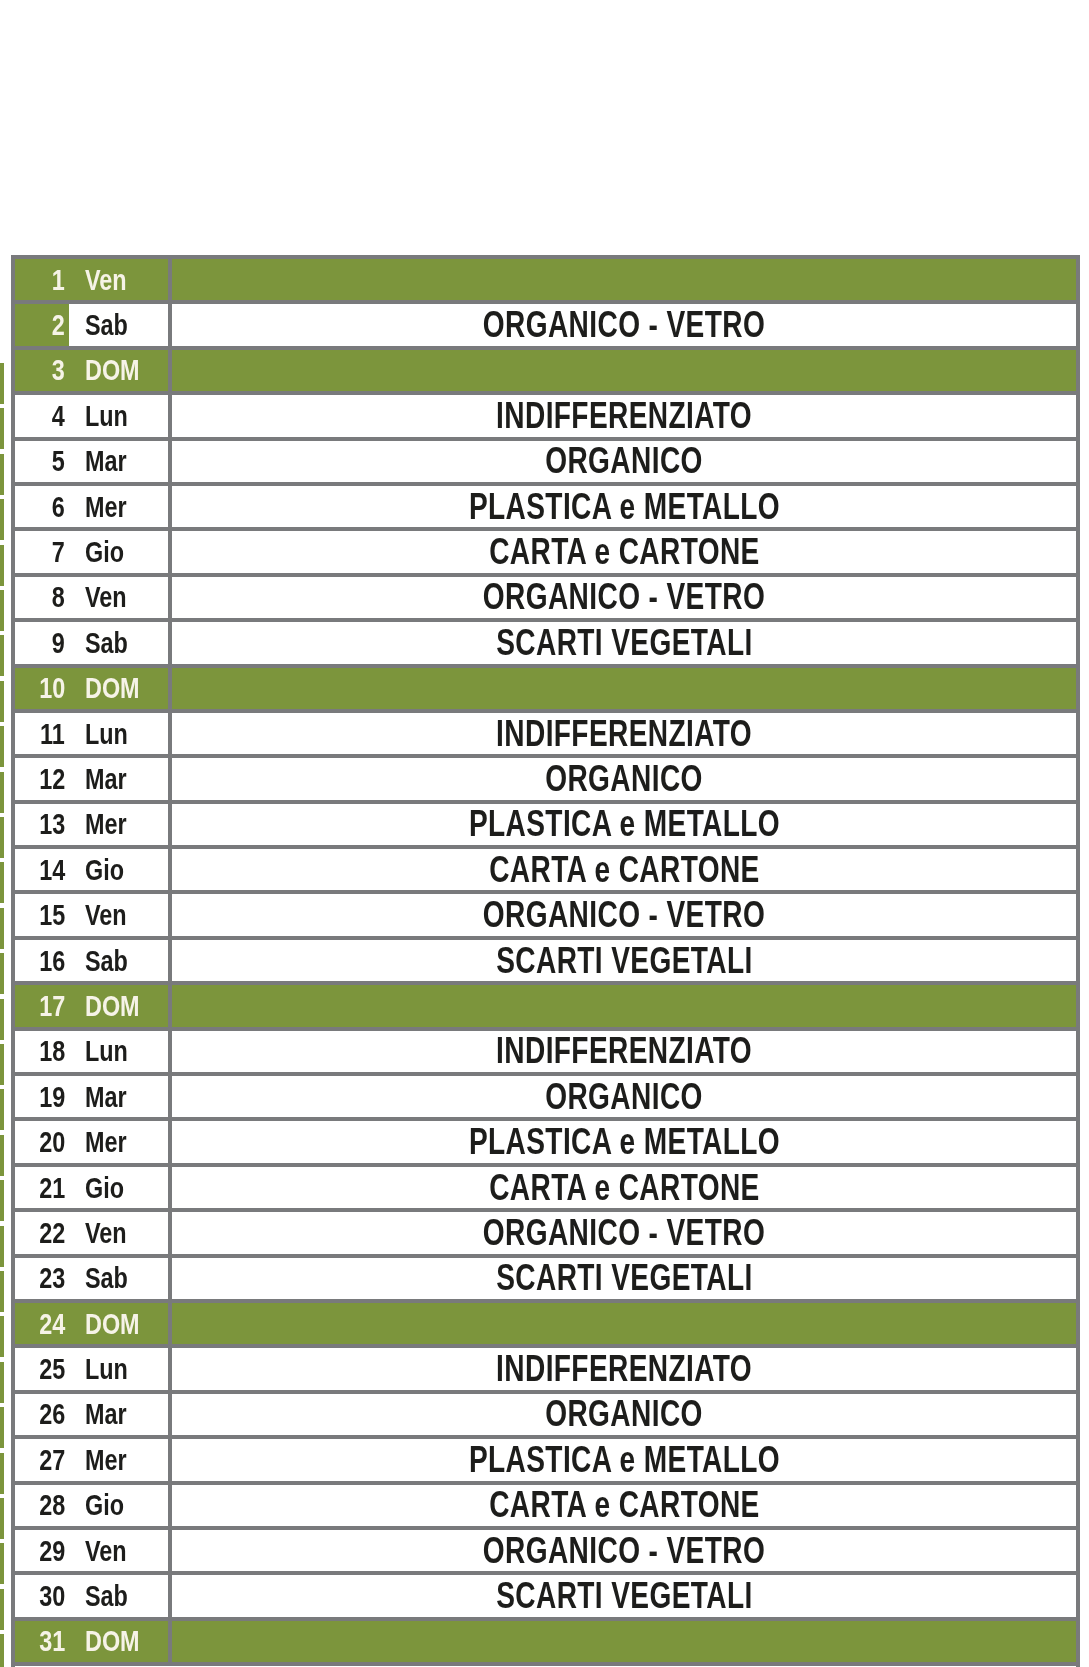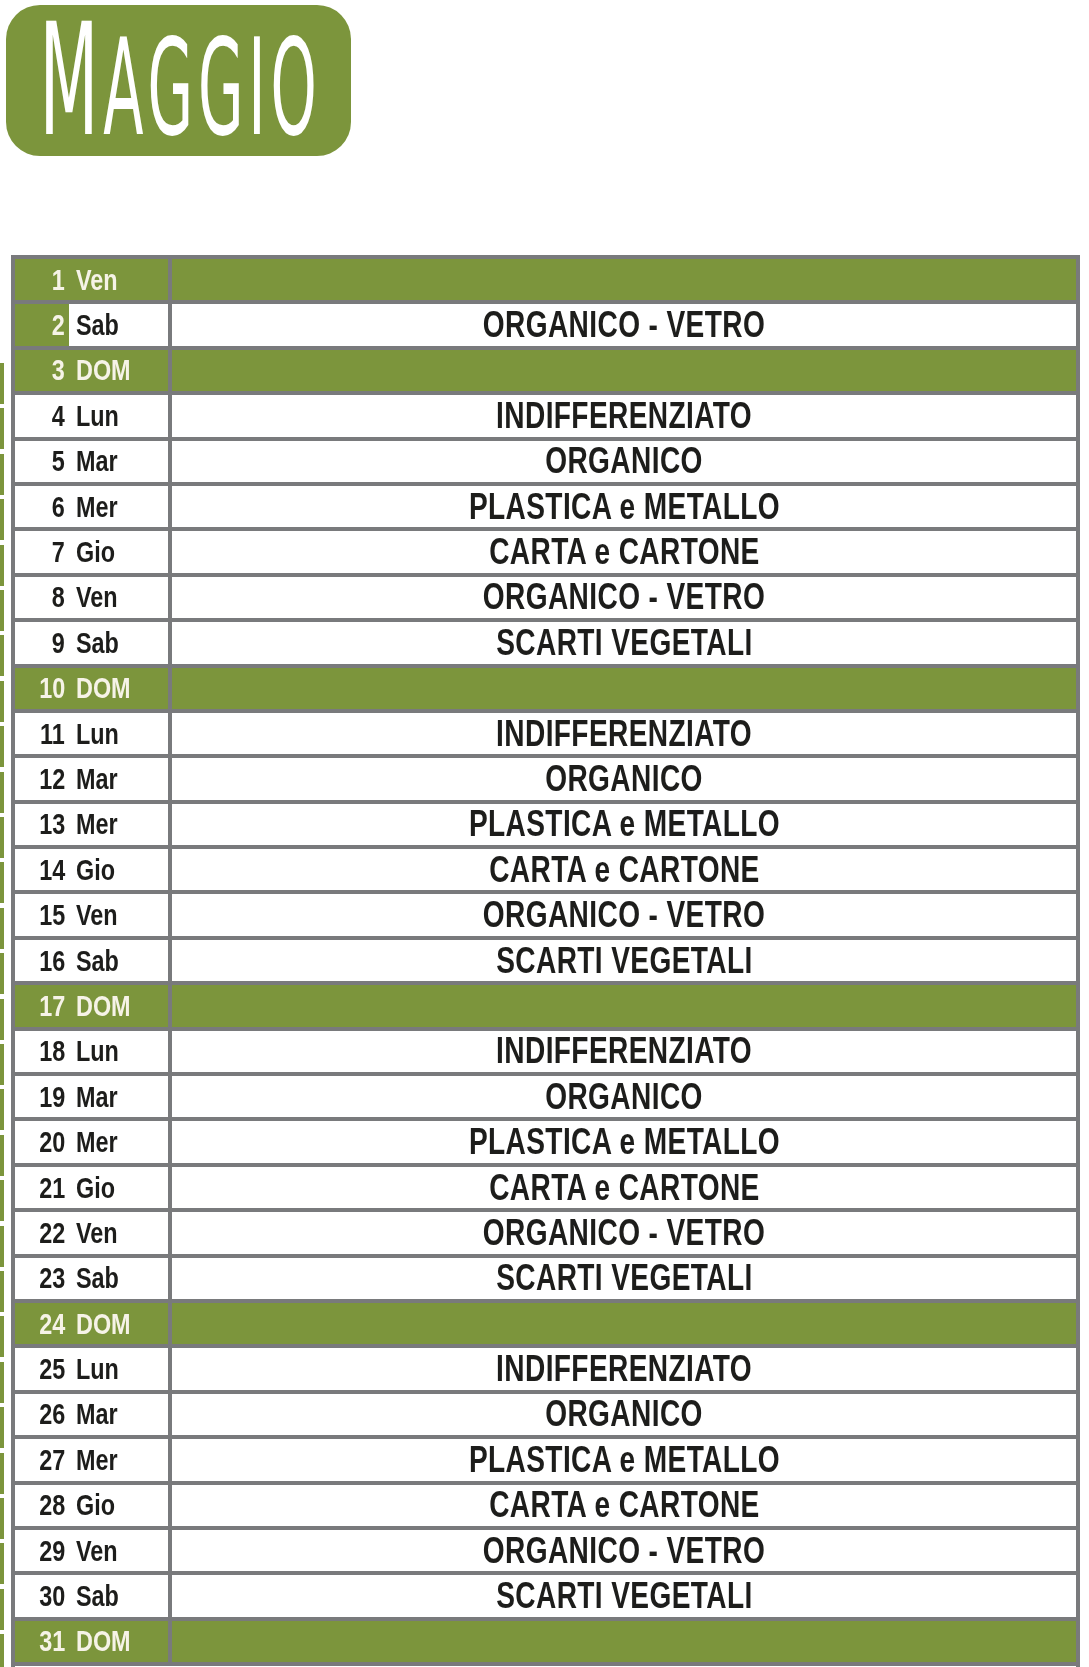--- a/index.html
+++ b/index.html
@@ -39,38 +39,35 @@
   .day-cell{
     box-sizing:border-box;width:157px;min-width:157px;
     border-right:4px solid #797a7c;
     display:flex;align-items:stretch;font-size:30px;
   }
   .day-num{
     width:54px;min-width:54px;box-sizing:border-box;padding-right:4px;
     display:flex;align-items:center;justify-content:flex-end;
   }
   .num-highlight .day-num{background:#7c953c;color:#f6f3e7;}
-  .day-name{display:flex;align-items:center;margin-left:7px;}
+  .day-name{display:flex;align-items:center;margin-left:16px;}
   .value-cell{
     flex:1;display:flex;align-items:center;justify-content:center;
     font-size:36px;letter-spacing:0.5px;
   }
   .cond{display:inline-block;transform:scaleX(0.78);white-space:nowrap;}
   .day-num .cond{transform-origin:right center;}
   .day-name .cond{transform-origin:left center;}
   .value-cell .cond{transform-origin:center center;}
 </style>
 </head>
 <body>
 
 <div class="page">
 
-  <div class="month-badge">
-    <div class="month-title">Maggio</div>
-  </div>
 
   <div class="left-strip"></div>
 
   <div class="calendar" id="calendar">
       <div class="row row-green">
       <div class="day-cell">
         <span class="day-num">
             <span class="cond">1</span>
           </span>
         <span class="day-name">

